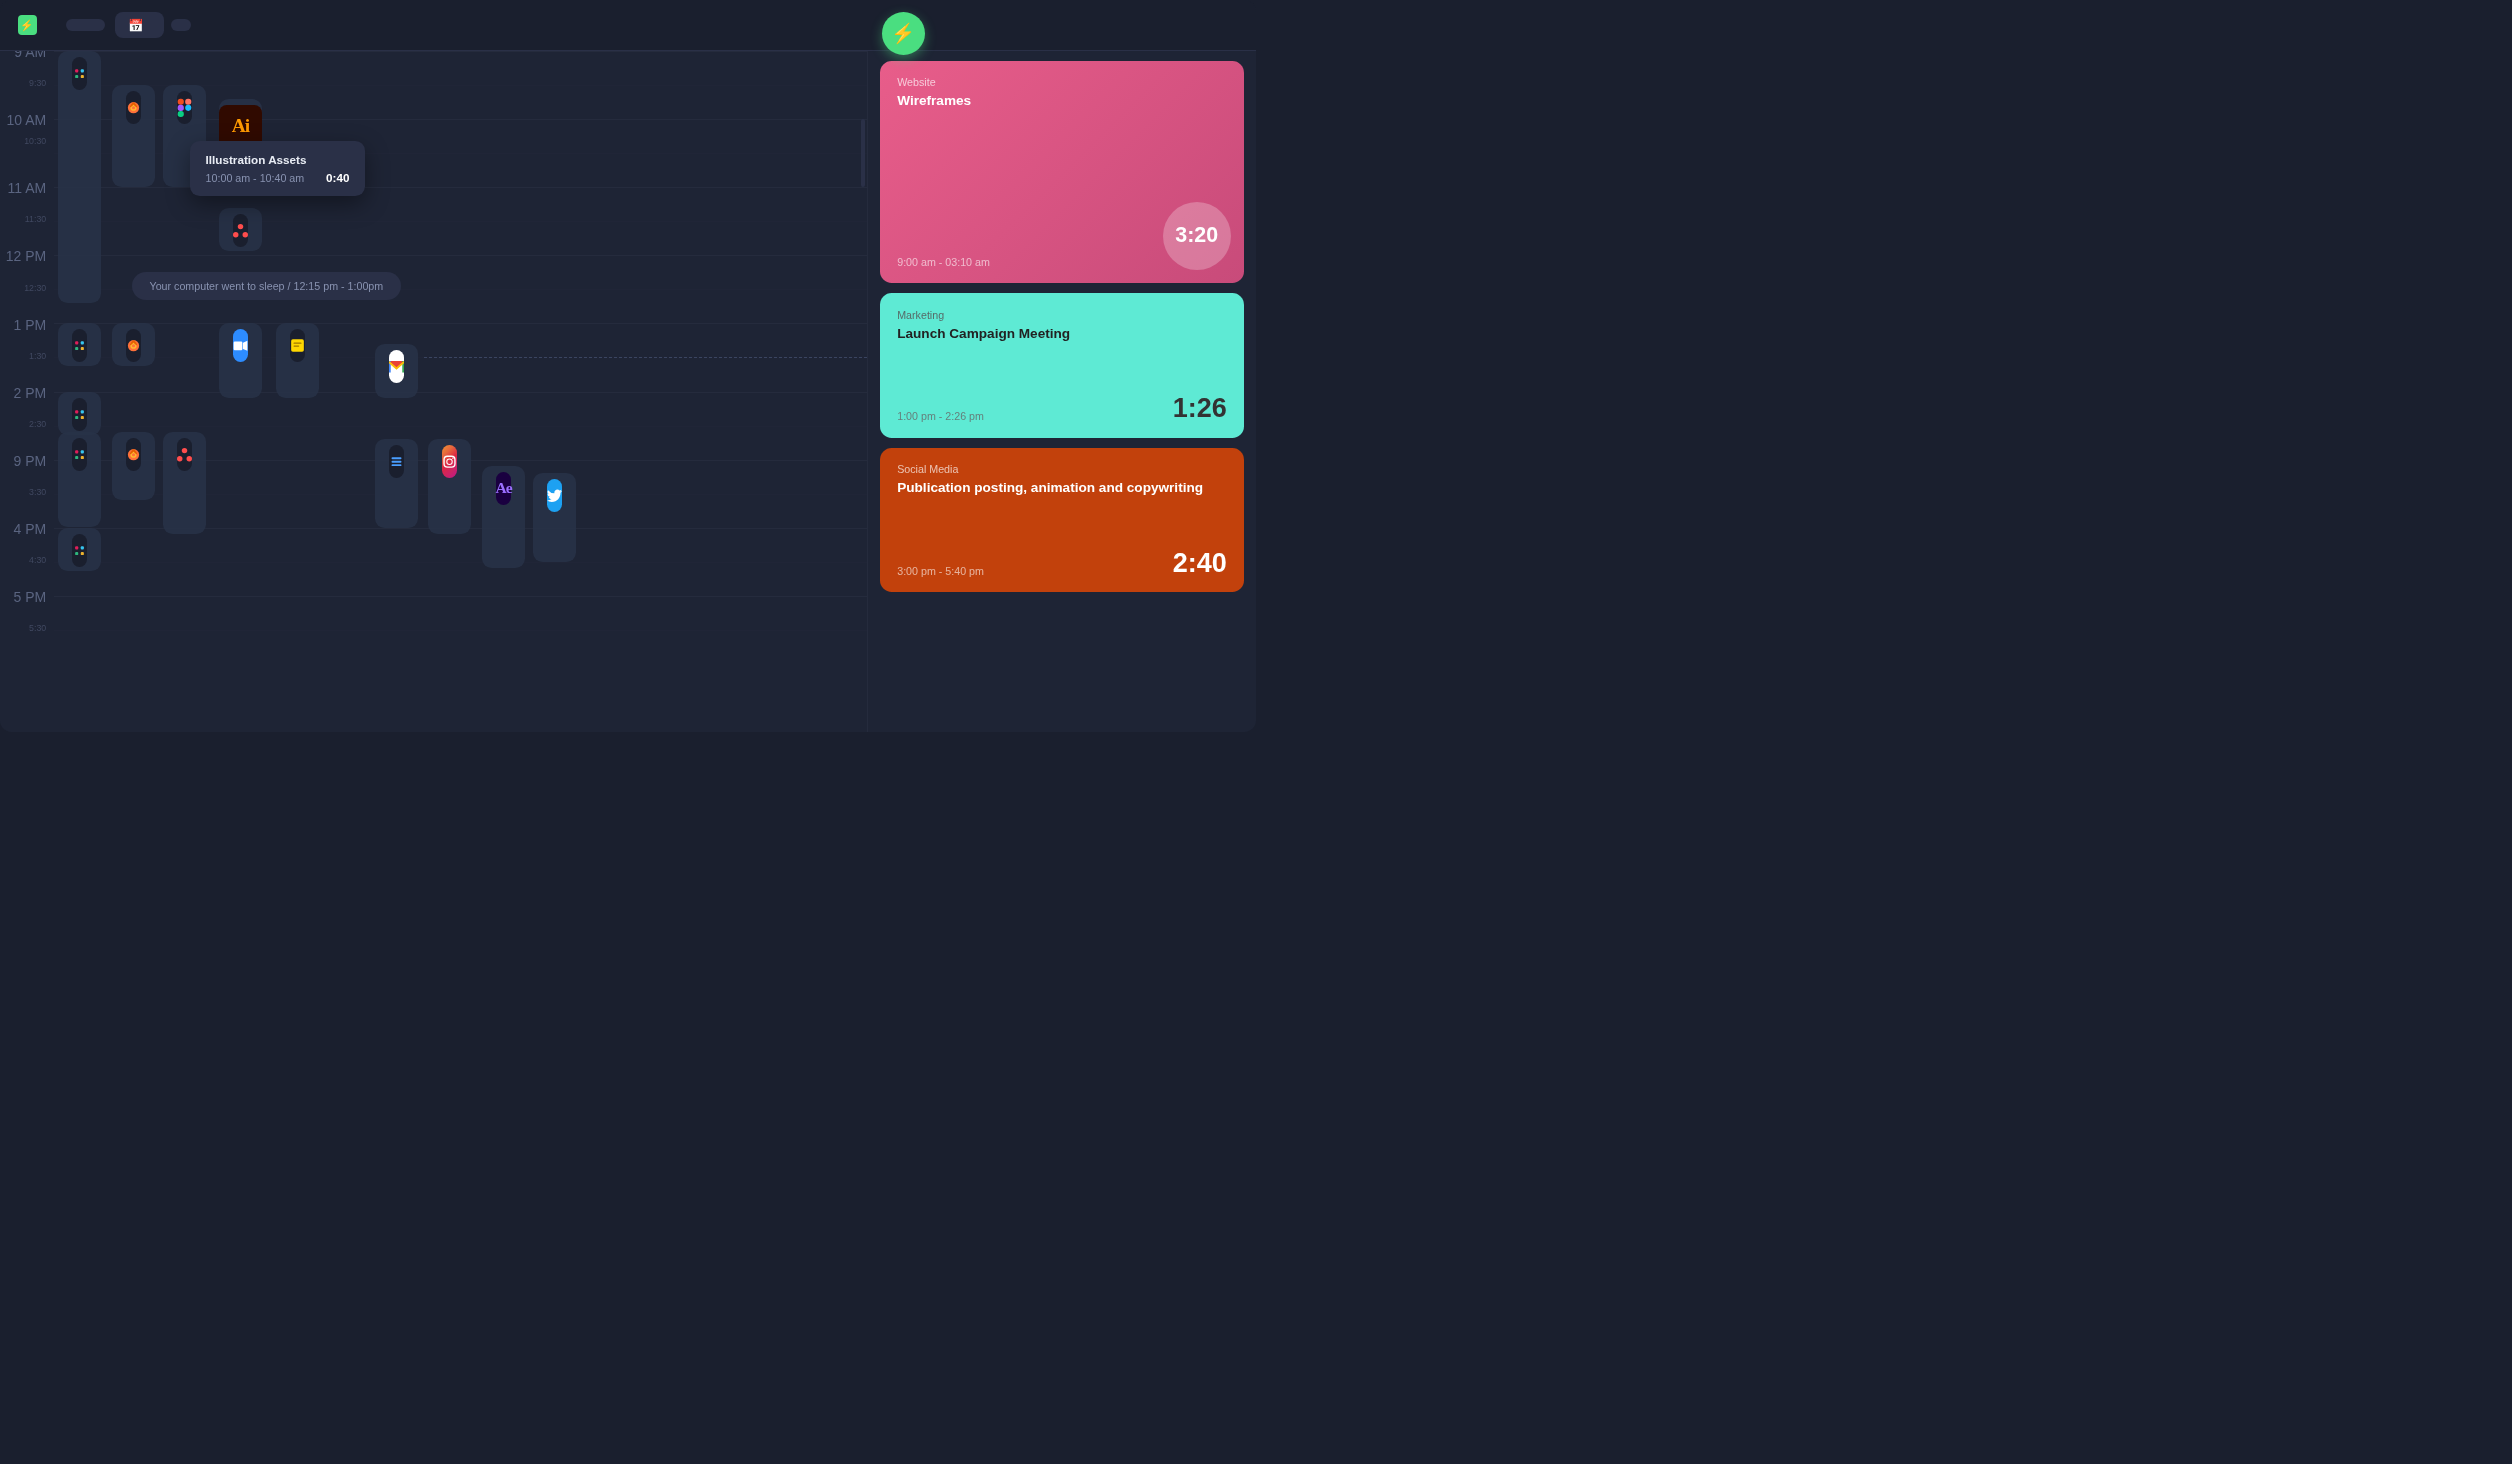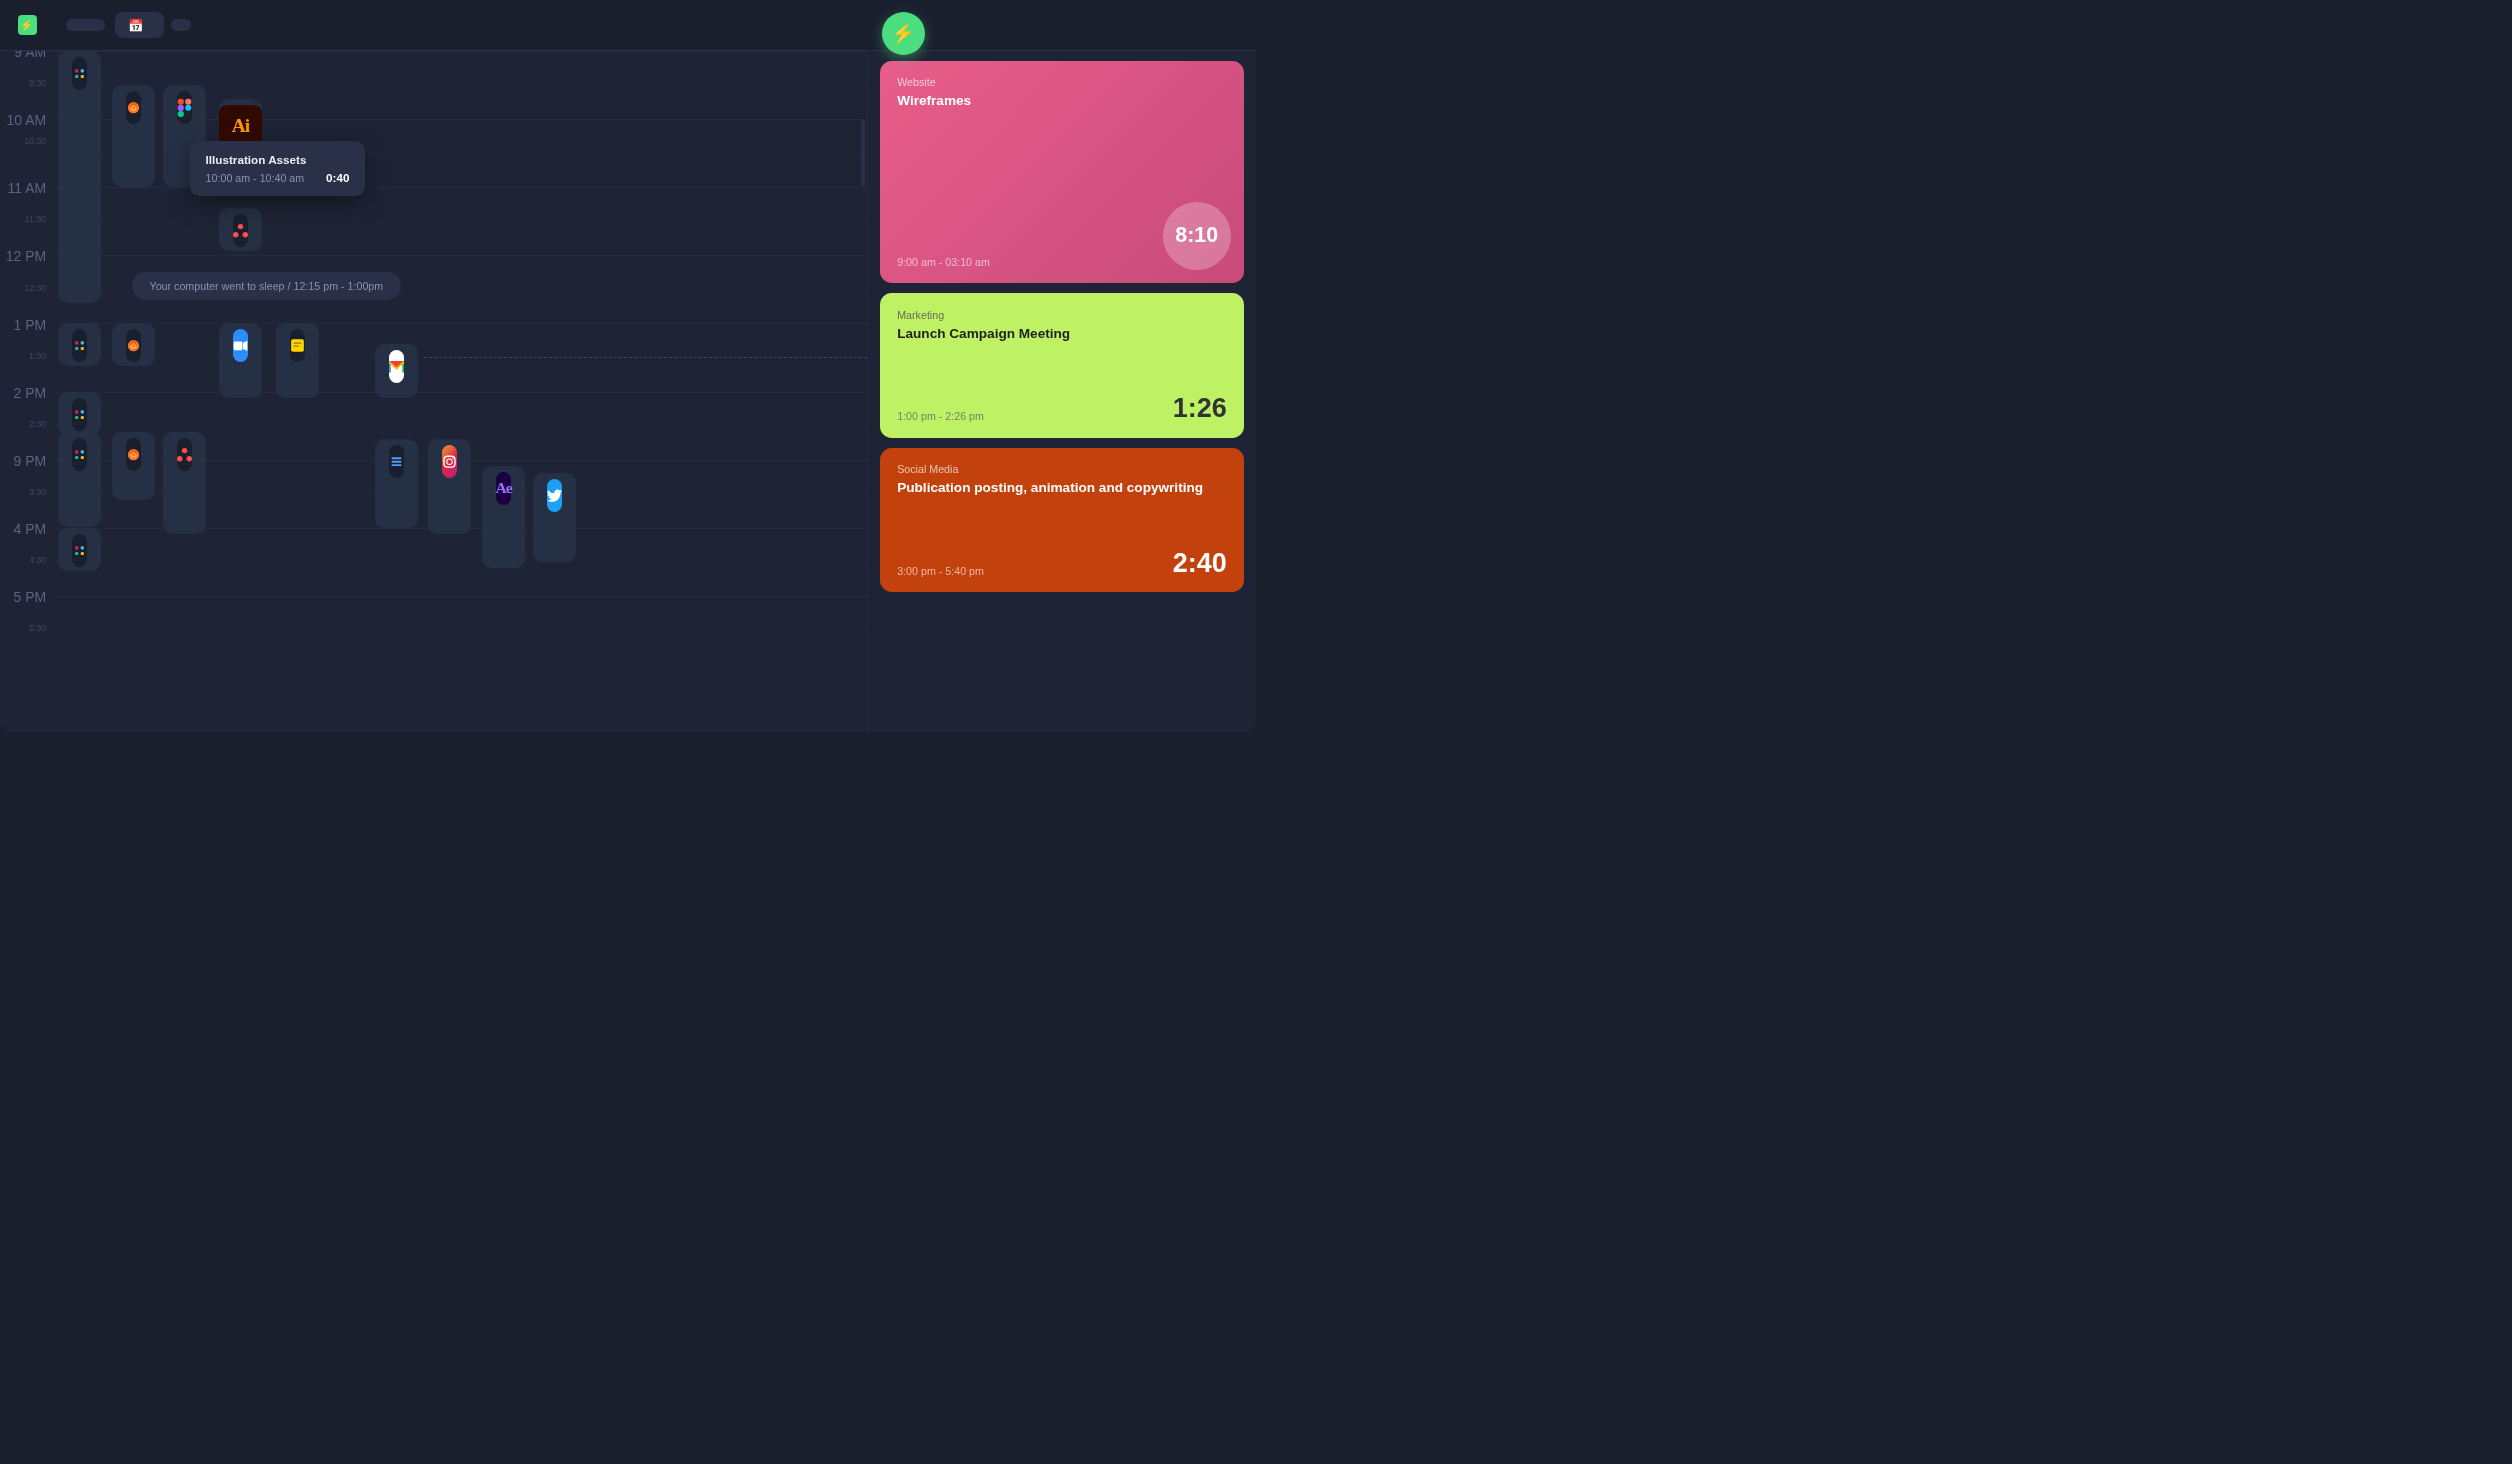--- a/index.html
+++ b/index.html
@@ -531,23 +531,23 @@
         </div>
     </div>
 
     <div class="right-panel" id="right-panel">
 
     <div class="task-card" style="background: linear-gradient(135deg, rgb(232, 93, 138), rgb(200, 75, 122)); min-height: 214px;">
     <div class="task-card-category" style="color:rgba(255,255,255,0.8)">Website</div>
     <div class="task-card-title" style="color:#fff">Wireframes</div>
     <div style="flex:1;min-height:29px"></div>
     <div class="task-card-time" style="color:rgba(255,255,255,0.75);margin-top:117px">9:00 am - 03:10 am</div>
-    <div class="task-card-duration" style="color:#fff;background:rgba(255,255,255,0.25);border-radius:50%;width:68px;height:68px;display:flex;align-items:center;justify-content:center;font-size:21.4px;bottom:13.6px;right:13.6px;">8:10</div>
-  </div>
-        <div class="task-card" style="background: #bef264; min-height: 107px;">
+    <div class="task-card-duration" style="color:#fff;background:rgba(255,255,255,0.25);border-radius:50%;width:68px;height:68px;display:flex;align-items:center;justify-content:center;font-size:21.4px;bottom:13.6px;right:13.6px;">3:20</div>
+  </div>
+        <div class="task-card" style="background: #5eead4; min-height: 107px;">
     <div class="task-card-category" style="color:#555">Marketing</div>
     <div class="task-card-title" style="color:#222">Launch Campaign Meeting</div>
     <div style="flex:1;min-height:29px"></div>
     <div class="task-card-time" style="color:#666;margin-top:39px">1:00 pm - 2:26 pm</div>
     <div class="task-card-duration" style="color:#333;">1:26</div>
   </div>
         <div class="task-card" style="background: #c2410c; min-height: 107px;">
     <div class="task-card-category" style="color:rgba(255,255,255,0.8)">Social Media</div>
     <div class="task-card-title" style="color:#fff">Publication posting, animation and copywriting</div>
     <div style="flex:1;min-height:29px"></div>

